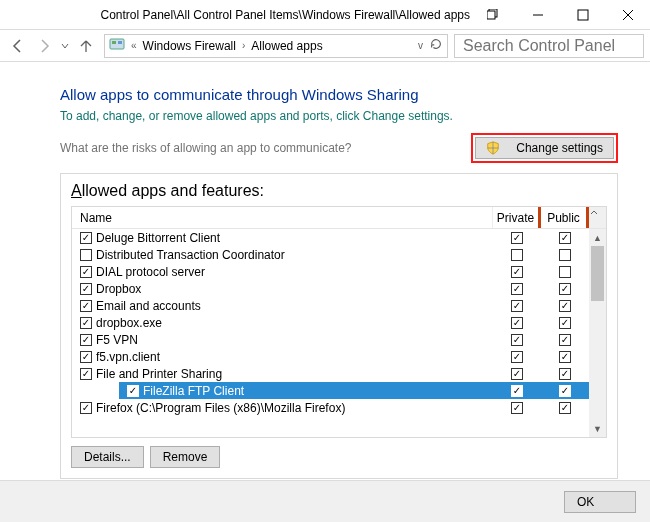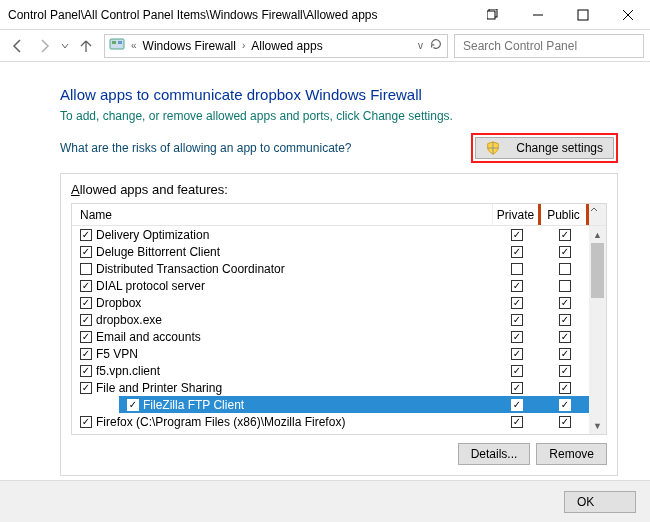--- a/index.html
+++ b/index.html
@@ -1,36 +1,36 @@
 <!DOCTYPE html>
 <html><head>
 <meta charset="utf-8">
 <style>
   * { box-sizing: border-box; font-family: "Segoe UI", Arial, sans-serif; }
   body { margin: 0; width: 650px; height: 522px; background:#fff; color:#000; font-size:12px; overflow:hidden; }
-  .titlebar { display:flex; align-items:center; height:30px; border-bottom:1px solid #dcdcdc; padding-left:8px; }
+  .titlebar { display:flex; align-items:center; height:30px; border-bottom:1px solid #dcdcdc; padding-left:8px;text-align:right; }
   .titlebar .title-text { flex:1; white-space:nowrap; overflow:hidden; text-overflow:ellipsis; font-size:12px; color:#000; }
   .win-btn { width:45px; height:29px; display:flex; align-items:center; justify-content:center; }
   .win-btn svg { display:block; }
   .navbar { display:flex; align-items:center; height:32px; padding:0 6px; gap:2px; border-bottom:1px solid #dcdcdc; }
   .nav-icn { width:24px; height:24px; display:flex; align-items:center; justify-content:center; color:#606060; }
   .addrbox { flex:1; display:flex; align-items:center; gap:6px; height:24px; border:1px solid #ccc; background:#fff; padding:0 4px; margin:0 4px; }
   .addrbox .crumb { display:flex; align-items:center; gap:4px; }
   .addrbox .sep { color:#606060; font-size:10px; }
   .searchbox { width:190px; height:24px; border:1px solid #ccc; display:flex; align-items:center; padding:0 6px; color:#777; }
-  .searchbox input { border:none; outline:none; width:100%; font-size:12px; color:#4d7c0f; background:transparent; }
+  .searchbox input { border:none; outline:none; width:100%; font-size:16px; color:#4d7c0f; background:transparent; }
   .content { padding:24px 32px 8px 60px; }
   .h1 { color:#003399; font-size:15px; margin-bottom:6px; }
   .sub { color:#0f766e; font-size:12px; margin-bottom:10px; }
   .risk-row { display:flex; align-items:center; justify-content:space-between; margin-bottom:10px; }
-  .link { color:#0c4a6e; font-size:12px; cursor:pointer; }
+  .link { color:#737373; font-size:12px; cursor:pointer; }
   .change-wrap { border:2px solid #ff1a1a; padding:2px; }
   .change-btn { display:flex; align-items:center; gap:16px; background:#e1e1e1; border:1px solid #adadad; padding:3px 10px; font-size:12px; cursor:pointer; }
   .groupbox { border:1px solid #d9d9d9; padding:8px 10px 10px 10px; margin-top:4px; position:relative; }
-  .groupbox-legend { position:relative; top:0; left:0; background:#fff; padding:0 2px 4px 0; font-size:13px; text-decoration:underline; text-decoration-color:transparent; }
+  .groupbox-legend { position:relative; top:0; left:0; background:#fff; padding:0 2px 4px 0; font-size:16px; text-decoration:underline; text-decoration-color:transparent; }
   .groupbox-legend .uline { text-decoration:underline; }
   .listwrap { border:1px solid #d9d9d9; background:#fff; height:232px; display:flex; flex-direction:column; margin-top:2px; }
   .listhead { display:flex; height:22px; align-items:stretch; border-bottom:1px solid #e5e5e5; font-size:12px; }
   .listhead .col-name { flex:1; padding-left:8px; display:flex; align-items:center; border-right:1px solid #eee; }
   .listhead .col { width:48px; display:flex; align-items:center; justify-content:center; border-right:3px solid #c2410c;text-align:center; }
   .listhead .col-scroll { width:17px; background:#f0f0f0; }
   .listbody { flex:1; overflow:hidden; position:relative; }
   .row { display:flex; align-items:center; height:17px; font-size:12px; padding-left:8px; }
   .row.sel { background:#2a8dd4; color:#fff;margin-left:47px; }
   .row .nm { flex:1; display:flex; align-items:center; gap:4px; overflow:hidden; white-space:nowrap; }
@@ -38,21 +38,21 @@
   .row .sc { width:17px; }
   .cb { width:12px; height:12px; border:1px solid #333; background:#fff; display:inline-flex; align-items:center; justify-content:center; }
   .row.sel .cb { border-color:#fff; }
   .cb.checked::after { content:"✓"; font-size:10px; line-height:10px; color:#000; }
   .row.sel .cb.checked::after { color:#000; background:#fff; }
   .row.sel .cb { background:#fff; }
   .vscroll { position:absolute; right:0; top:0; bottom:0; width:17px; background:#f0f0f0; display:flex; flex-direction:column; }
   .vscroll .arrow { height:17px; display:flex; align-items:center; justify-content:center; color:#606060; font-size:9px; }
   .vscroll .track { flex:1; position:relative; }
   .vscroll .thumb { position:absolute; left:2px; right:2px; top:0; height:55px; background:#c2c2c2; }
-  .btnrow { display:flex; justify-content:flex-end; gap:6px; margin-top:8px; }
+  .btnrow { display:flex; gap:6px; margin-top:8px; }
   .btn { background:#e1e1e1; border:1px solid #adadad; padding:3px 12px; font-size:12px; cursor:pointer; }
   .dlg-btns { display:flex; justify-content:flex-end; gap:20px; padding:8px 14px; border-top:1px solid #dcdcdc; background:#f0f0f0; position:absolute; bottom:0; left:0; right:0; height:42px; align-items:center; }
   .dlg-btns .btn { min-width:72px; }
   .shield-ico { width:14px; height:14px; }
   .restore-ico svg, .win-btn svg { width:12px; height:12px; }
   .content-wrap { position:absolute; top:62px; left:0; right:0; bottom:42px; overflow:hidden; }
 </style>
 </head>
 <body>
 
@@ -128,21 +128,21 @@
         </svg>
     </span>
   </div>
   <div class="searchbox">
     <input placeholder="Search Control Panel" style="">
   </div>
 </div>
 
 <div class="content-wrap">
 <div class="content">
-  <div class="h1">Allow apps to communicate dropbox Windows Firewall</div>
+  <div class="h1">Allow apps to communicate through Windows Sharing</div>
   <div class="sub">To add, change, or remove allowed apps and ports, click Change settings.</div>
   <div class="risk-row">
     <span class="link">What are the risks of allowing an app to communicate?</span>
     <span class="change-wrap">
       <span class="change-btn">
         <span class="shield-ico">
           <svg width="14" height="14" viewBox="0 0 16 16">
                 <path d="M8 1 L14 3 V8 C14 12 8 15 8 15 C8 15 2 12 2 8 V3 Z" fill="#ffd24d" stroke="#c90"></path>
                 <path d="M8 1 V15 M2 8 H14" stroke="#3a6ea5" stroke-width="0.6"></path>
               </svg>
@@ -161,33 +161,20 @@
         <div class="col-name">Name</div>
         <div class="col">Private</div>
         <div class="col">Public</div>
         <div class="col-scroll">
           <svg width="10" height="10" viewBox="0 0 10 10" style="margin:auto">
                 <path d="M2 6 L5 3 L8 6" fill="none" stroke="#606060"></path>
               </svg>
         </div>
       </div>
       <div class="listbody" id="listbody">
-        <div class="row">
-              <div class="nm">
-                <span class="cb checked"></span>
-                <span>Delivery Optimization</span>
-              </div>
-              <div class="c">
-                <span class="cb checked"></span>
-              </div>
-              <div class="c">
-                <span class="cb checked"></span>
-              </div>
-              <div class="sc"></div>
-            </div>
             <div class="row">
               <div class="nm">
                 <span class="cb checked"></span>
                 <span>Deluge Bittorrent Client</span>
               </div>
               <div class="c">
                 <span class="cb checked"></span>
               </div>
               <div class="c">
                 <span class="cb checked"></span>
@@ -229,34 +216,34 @@
                 <span class="cb checked"></span>
               </div>
               <div class="c">
                 <span class="cb checked"></span>
               </div>
               <div class="sc"></div>
             </div>
             <div class="row">
               <div class="nm">
                 <span class="cb checked"></span>
+                <span>Email and accounts</span>
+              </div>
+              <div class="c">
+                <span class="cb checked"></span>
+              </div>
+              <div class="c">
+                <span class="cb checked"></span>
+              </div>
+              <div class="sc"></div>
+            </div>
+            <div class="row">
+              <div class="nm">
+                <span class="cb checked"></span>
                 <span>dropbox.exe</span>
-              </div>
-              <div class="c">
-                <span class="cb checked"></span>
-              </div>
-              <div class="c">
-                <span class="cb checked"></span>
-              </div>
-              <div class="sc"></div>
-            </div>
-            <div class="row">
-              <div class="nm">
-                <span class="cb checked"></span>
-                <span>Email and accounts</span>
               </div>
               <div class="c">
                 <span class="cb checked"></span>
               </div>
               <div class="c">
                 <span class="cb checked"></span>
               </div>
               <div class="sc"></div>
             </div>
             <div class="row">

